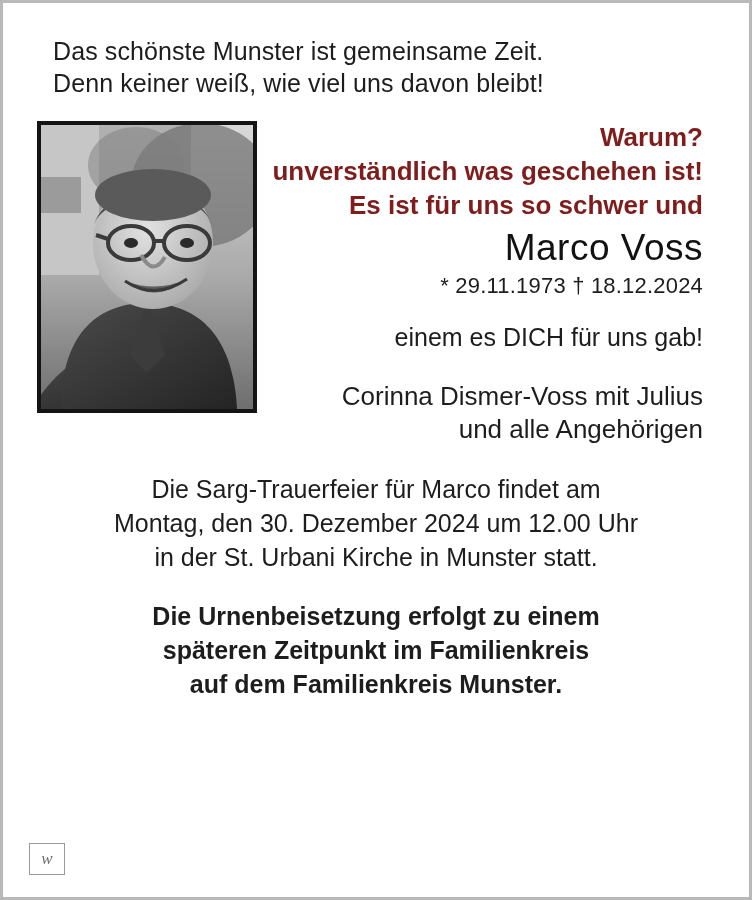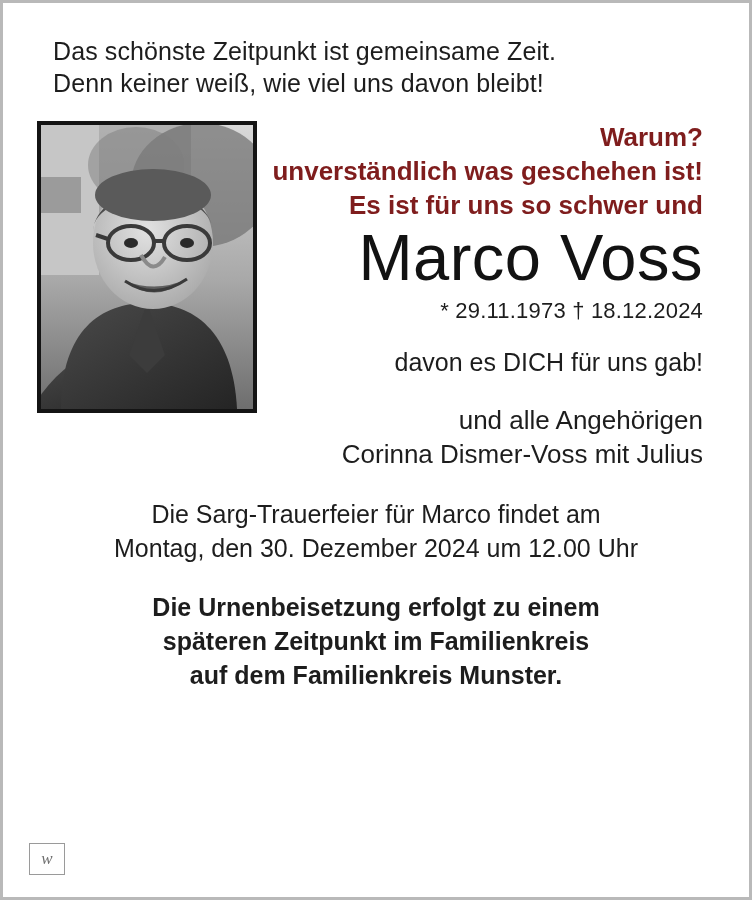--- a/index.html
+++ b/index.html
@@ -61,22 +61,23 @@
   }
   .warum {
     font-size: 26px;
     line-height: 1.3;
     color: #7f1d1d;
     font-weight: bold;
   }
   .warum div { white-space: nowrap; }
 
   .name {
-    font-size: 65px;
+    font-size: 37px;
     line-height: 1.1;
+    margin-top: 6px;
     letter-spacing: 0.5px;
     color: #121212;
     white-space: nowrap;
   }
   .dates {
     font-size: 22px;
     margin-top: 4px;
     letter-spacing: 0.2px;
     color: #1d1d1d;
     white-space: nowrap;
@@ -130,21 +131,21 @@
     line-height: 30px;
     text-align: center;
   }
 </style>
 </head>
 <body>
 
 <div class="notice">
 
   <div class="quote">
-    <div>Das schönste Zeitpunkt ist gemeinsame Zeit.</div>
+    <div>Das schönste Munster ist gemeinsame Zeit.</div>
     <div>Denn keiner weiß, wie viel uns davon bleibt!</div>
   </div>
 
   <div class="body-area">
 
     <div class="portrait">
       <svg class="ph" viewBox="0 0 212 284" preserveAspectRatio="xMidYMid slice">
         <defs>
           <linearGradient id="bgsky" x1="0" y1="0" x2="0" y2="1">
             <stop offset="0%" stop-color="#d9d9d9"></stop>
@@ -189,34 +190,35 @@
       <div class="warum">
         <div>Warum?</div>
         <div>unverständlich was geschehen ist!</div>
         <div>Es ist für uns so schwer und</div>
       </div>
 
       <div class="name">Marco Voss</div>
       <div class="dates">* 29.11.1973   † 18.12.2024</div>
 
       <div class="danke">
-        <div>davon es DICH für uns gab!</div>
+        <div>einem es DICH für uns gab!</div>
       </div>
 
       <div class="family">
+        <div>Corinna Dismer-Voss mit Julius</div>
         <div>und alle Angehörigen</div>
-        <div>Corinna Dismer-Voss mit Julius</div>
       </div>
     </div>
   </div>
 
   <div class="lower">
     <div class="ceremony">
       <div>Die Sarg-Trauerfeier für Marco findet am</div>
       <div>Montag, den 30. Dezember 2024 um 12.00 Uhr</div>
+      <div>in der St. Urbani Kirche in Munster statt.</div>
     </div>
     <div class="urn">
       <div>Die Urnenbeisetzung erfolgt zu einem</div>
       <div>späteren Zeitpunkt im Familienkreis</div>
       <div>auf dem Familienkreis Munster.</div>
     </div>
   </div>
 
   <div class="logo">w</div>
 </div>

